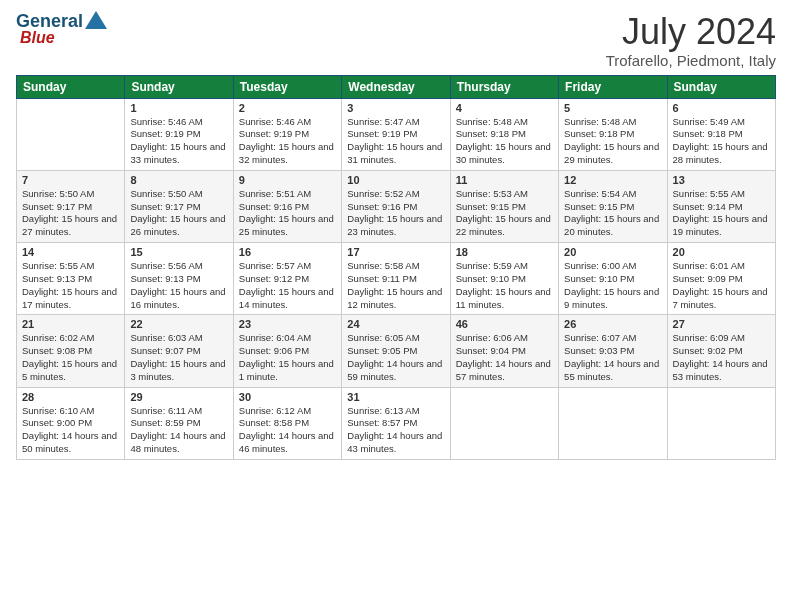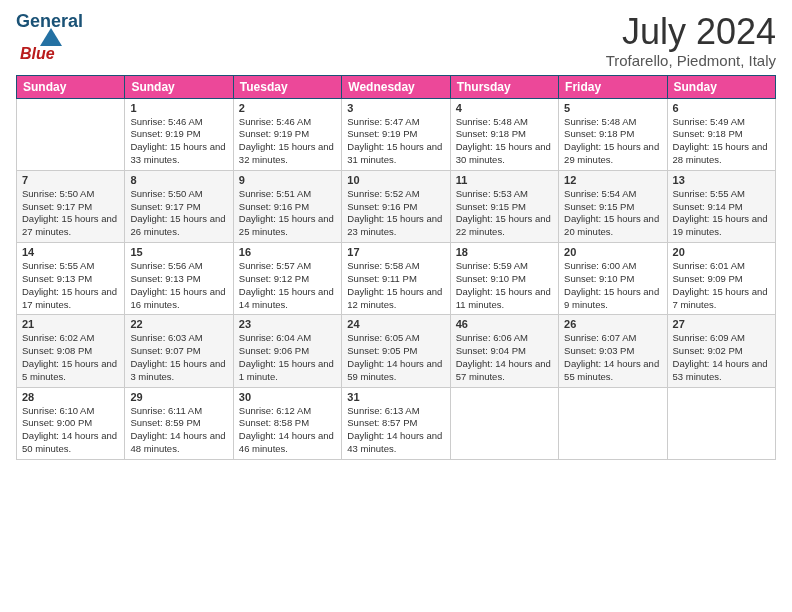--- a/index.html
+++ b/index.html
@@ -48,21 +48,21 @@
       font-size: 15px;
       color: #555;
       text-align: right;
     }
     .calendar {
       width: 100%;
       border-collapse: collapse;
       border: 1px solid #ccc;
     }
     .calendar th {
-      background: #ec4899;
+      background: #15803d;
       color: #fff;
       font-size: 12px;
       font-weight: bold;
       padding: 4px 6px;
       text-align: left;
       border: 1px solid #1a5276;
     }
     .calendar td {
       border: 1px solid #ccc;
       vertical-align: top;
@@ -91,21 +91,21 @@
     .empty-cell {
       background: #fff !important;
     }
   </style>
 </head>
 <body>
 
 <div class="page">
   <div class="header">
     <div class="logo">
-      <div style="display:flex;align-items:center;flex-direction:column;">
+      <div style="display:flex;align-items:center;">
         <span class="logo-text">
           <span class="blue">General</span>
         </span>
         <svg width="22" height="18" viewBox="0 0 22 18" style="margin-left:2px;margin-top:-2px;">
           <polygon points="0,18 11,0 22,18" fill="#2471a3"></polygon>
         </svg>
       </div>
       <span class="logo-text" style="margin-left:4px;color:#b91c1c;font-style:italic;font-size:16px;">Blue</span>
     </div>
     <div class="title-block">

